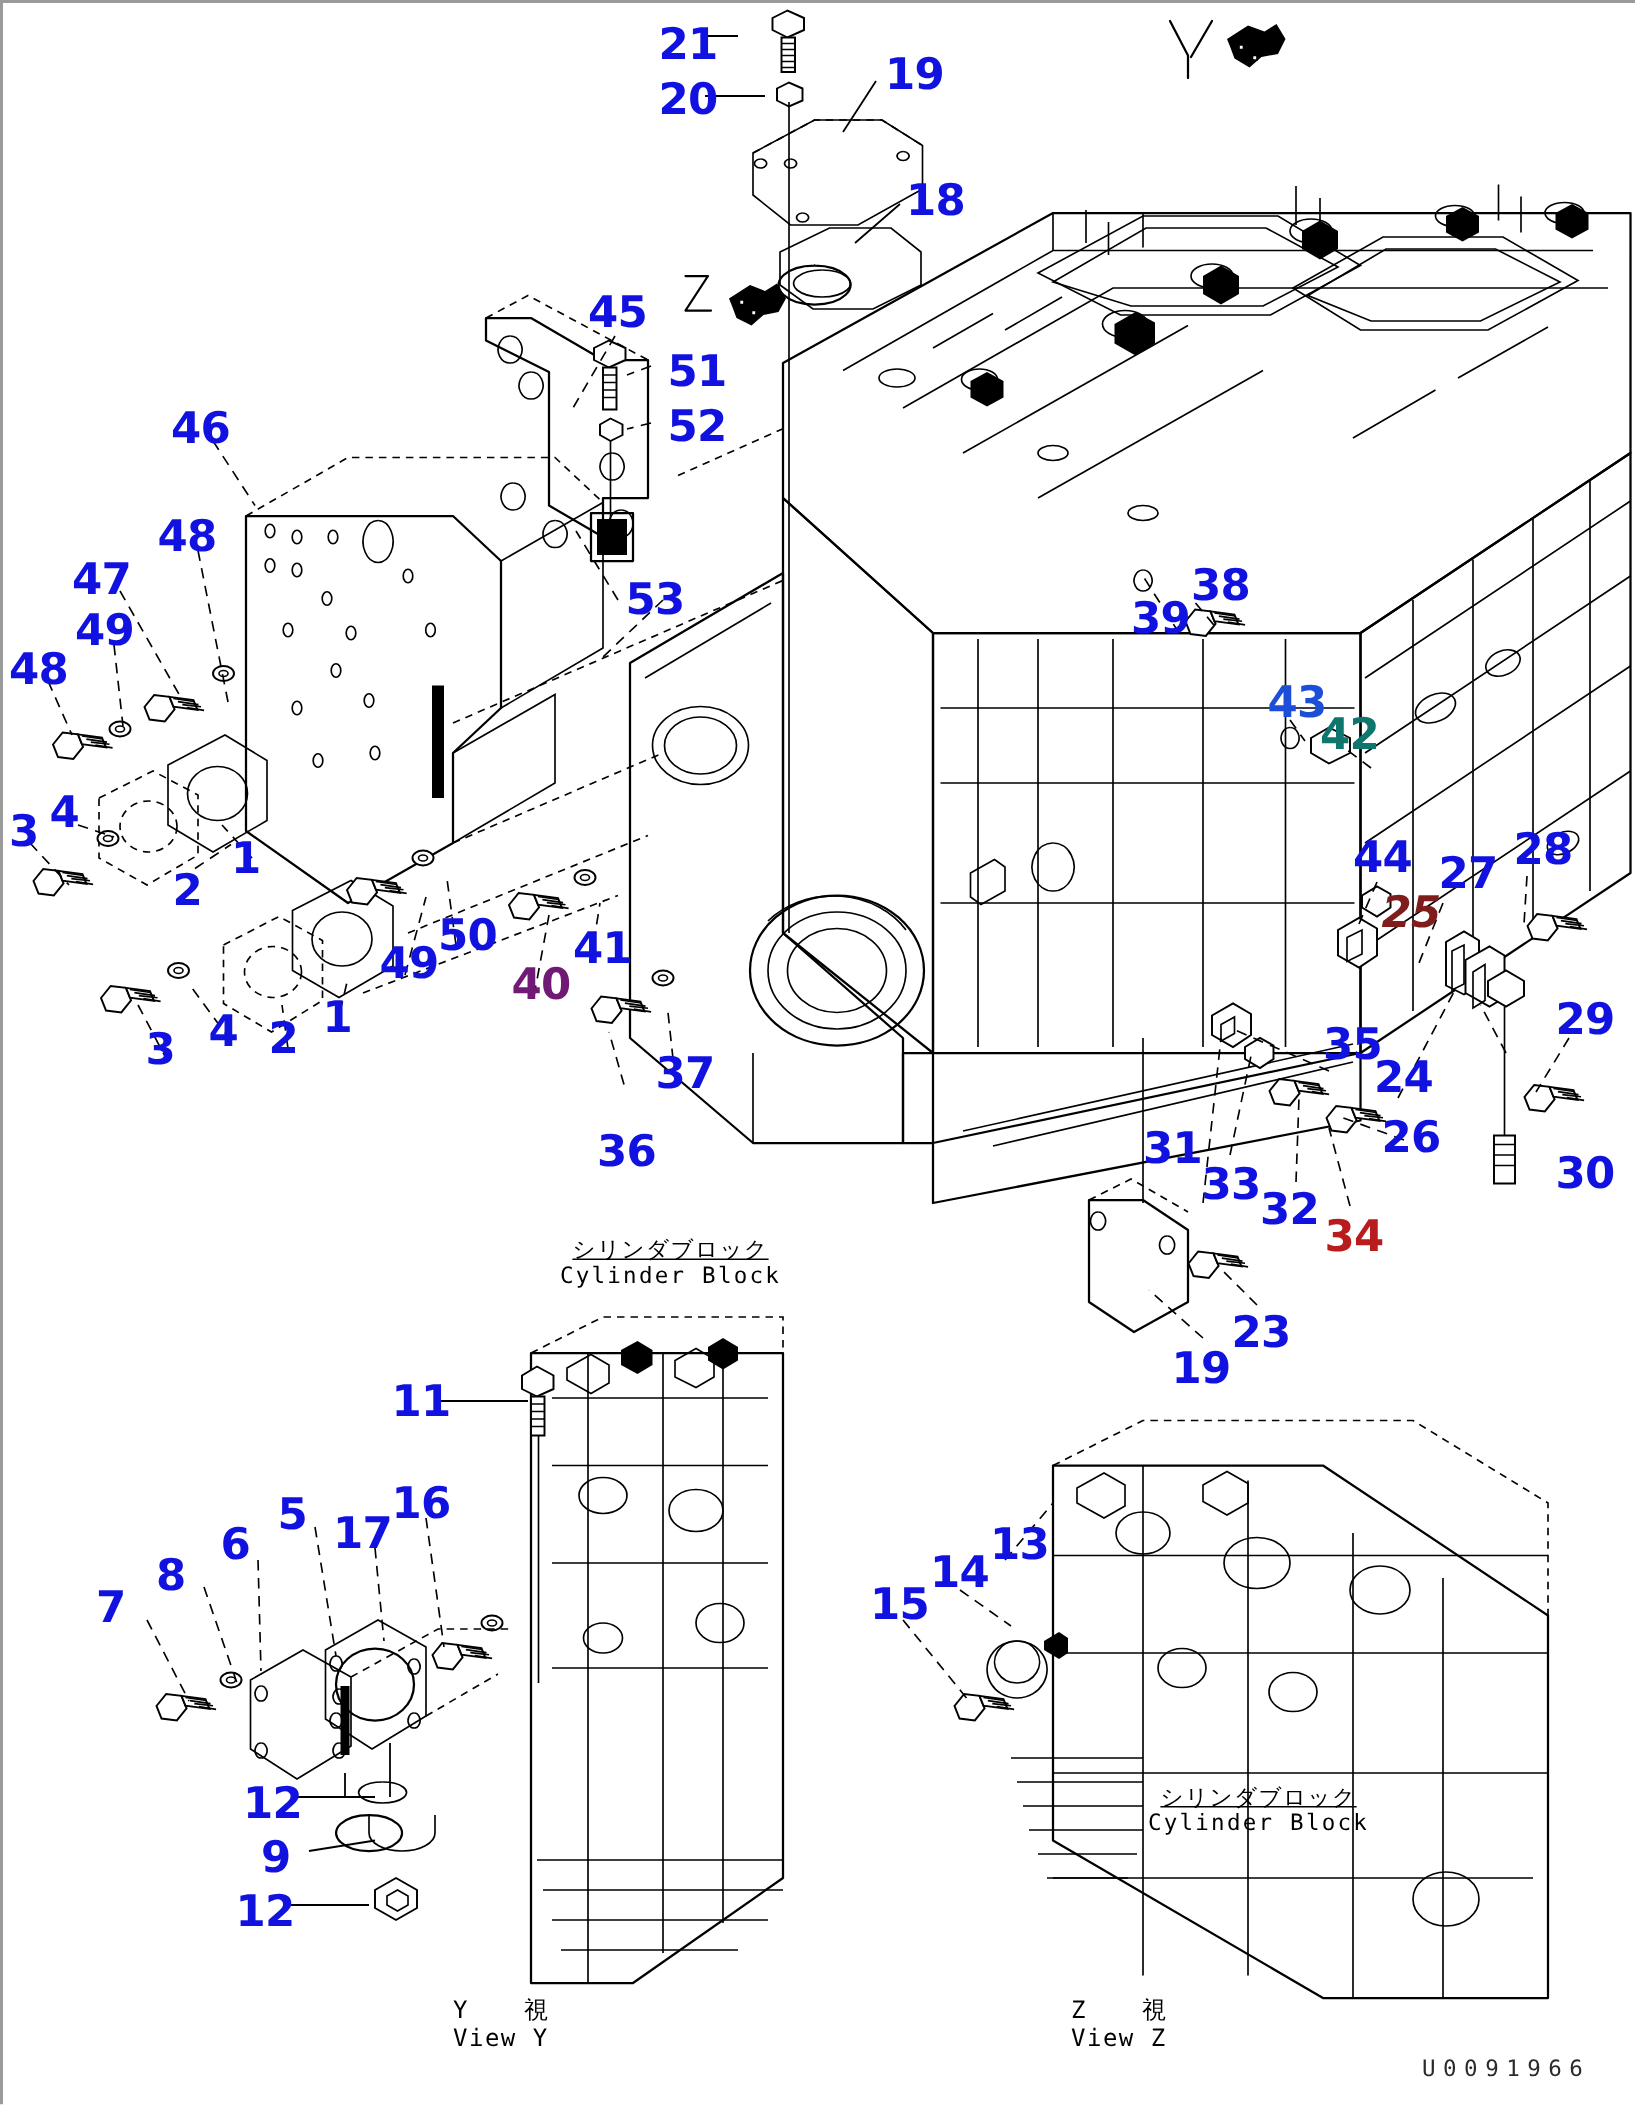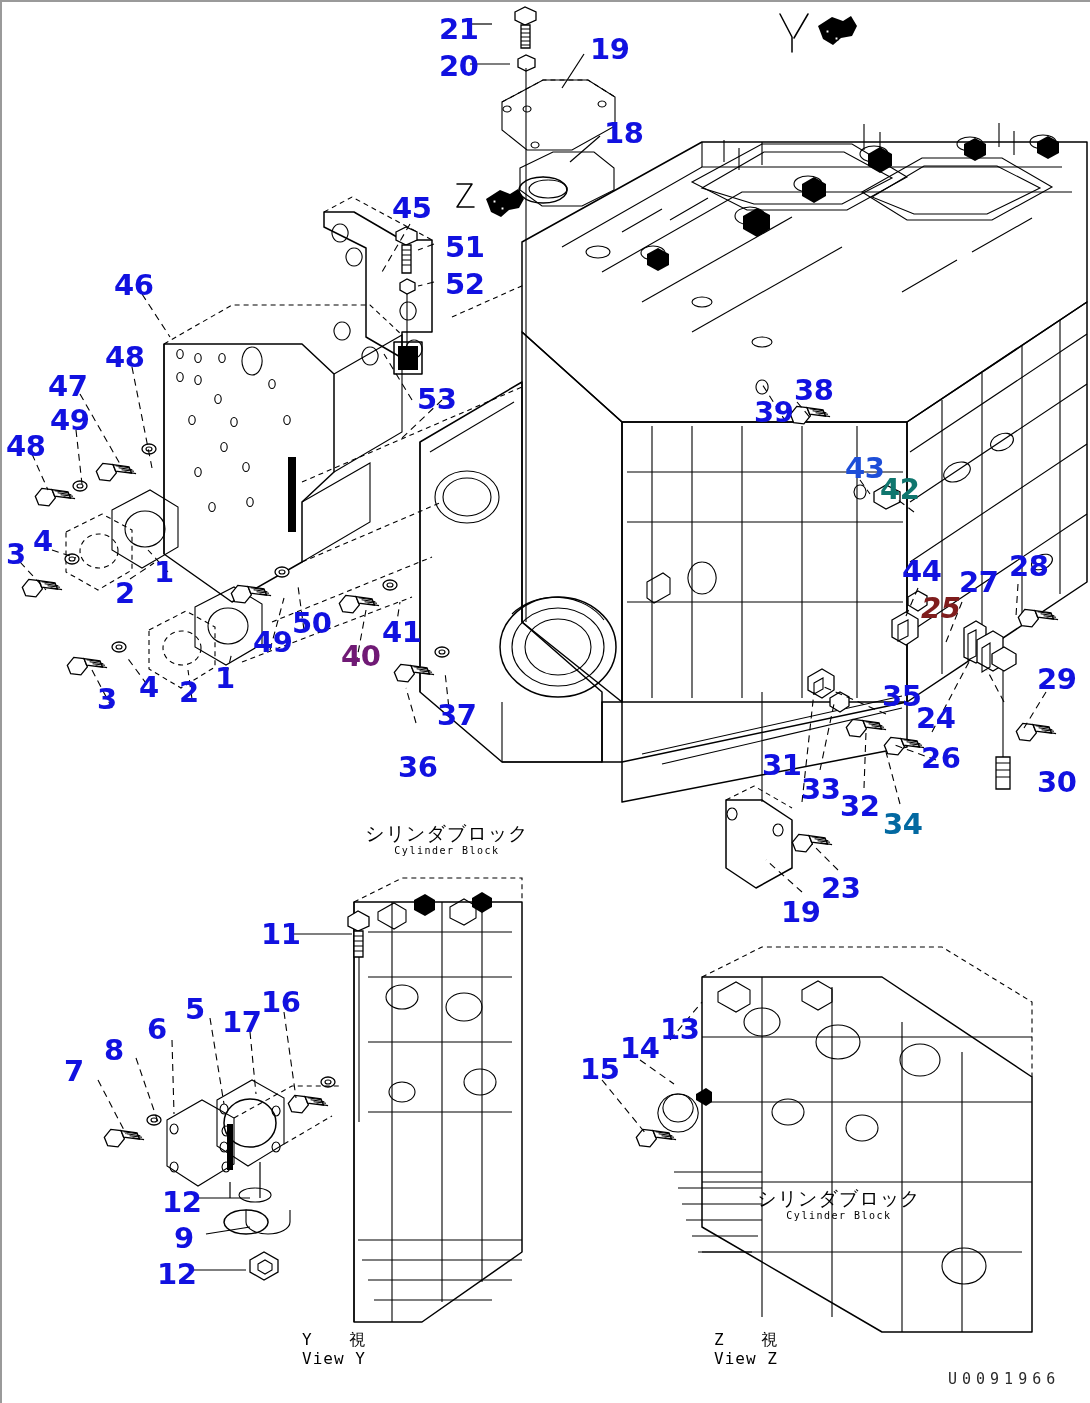--- a/index.html
+++ b/index.html
@@ -27,22 +27,22 @@
   }
   .jp-label{
     position:absolute;
     color:#000;
     font-family:"DejaVu Sans",sans-serif;
     font-size:15px;
     line-height:17px;
     white-space:nowrap;
     text-align:center;
   }
-  .jp-label .jp{letter-spacing:1px;font-size:19px;display:block;}
-  .jp-label .en{letter-spacing:1.5px;font-size:10px;display:block;font-family:"DejaVu Sans Mono",monospace;}
+  .jp-label .jp{letter-spacing:1px;font-size:15px;display:block;text-decoration:underline;}
+  .jp-label .en{letter-spacing:1.5px;font-size:15px;display:block;font-family:"DejaVu Sans Mono",monospace;}
   .viewtag{
     position:absolute;color:#000;
     font-family:"DejaVu Sans Mono",monospace;
     font-size:16px;line-height:19px;white-space:nowrap;
   }
   .viewtag .l1{display:block;letter-spacing:14px;text-align:right;}
   .viewtag .l2{display:block;letter-spacing:1px;}
   .docid{
     position:absolute;
     color:#2a2a2a;
@@ -576,21 +576,21 @@
       <div class="callout" style="left: 213px; top: 662px; color: rgb(17, 17, 224);">1</div>
       <div class="callout" style="left: 880px; top: 680px; color: rgb(17, 17, 224);">35</div>
       <div class="callout" style="left: 914px; top: 702px; color: rgb(17, 17, 224);">24</div>
       <div class="callout" style="left: 1035px; top: 766px; color: rgb(17, 17, 224);">30</div>
       <div class="callout" style="left: 435px; top: 699px; color: rgb(17, 17, 224);">37</div>
       <div class="callout" style="left: 396px; top: 723px; color: rgb(17, 17, 224); margin-top: 28px;">36</div>
       <div class="callout" style="left: 760px; top: 749px; color: rgb(17, 17, 224);">31</div>
       <div class="callout" style="left: 919px; top: 742px; color: rgb(17, 17, 224);">26</div>
       <div class="callout" style="left: 799px; top: 773px; color: rgb(17, 17, 224);">33</div>
       <div class="callout" style="left: 838px; top: 790px; color: rgb(17, 17, 224);">32</div>
-      <div class="callout" style="left: 881px; top: 808px; color: #0369a1;">34</div>
+      <div class="callout" style="left: 881px; top: 808px; color: #b91c1c;">34</div>
       <div class="callout" style="left: 819px; top: 872px; color: rgb(17, 17, 224);">23</div>
       <div class="callout" style="left: 779px; top: 896px; color: rgb(17, 17, 224);">19</div>
       <div class="callout" style="left: 259px; top: 918px; color: rgb(17, 17, 224);">11</div>
       <div class="callout" style="left: 183px; top: 993px; color: rgb(17, 17, 224);">5</div>
       <div class="callout" style="left: 259px; top: 986px; color: rgb(17, 17, 224);">16</div>
       <div class="callout" style="left: 145px; top: 1013px; color: rgb(17, 17, 224);">6</div>
       <div class="callout" style="left: 220px; top: 1006px; color: rgb(17, 17, 224);">17</div>
       <div class="callout" style="left: 102px; top: 1034px; color: rgb(17, 17, 224);">8</div>
       <div class="callout" style="left: 62px; top: 1055px; color: rgb(17, 17, 224);">7</div>
       <div class="callout" style="left: 658px; top: 1013px; color: rgb(17, 17, 224);">13</div>

